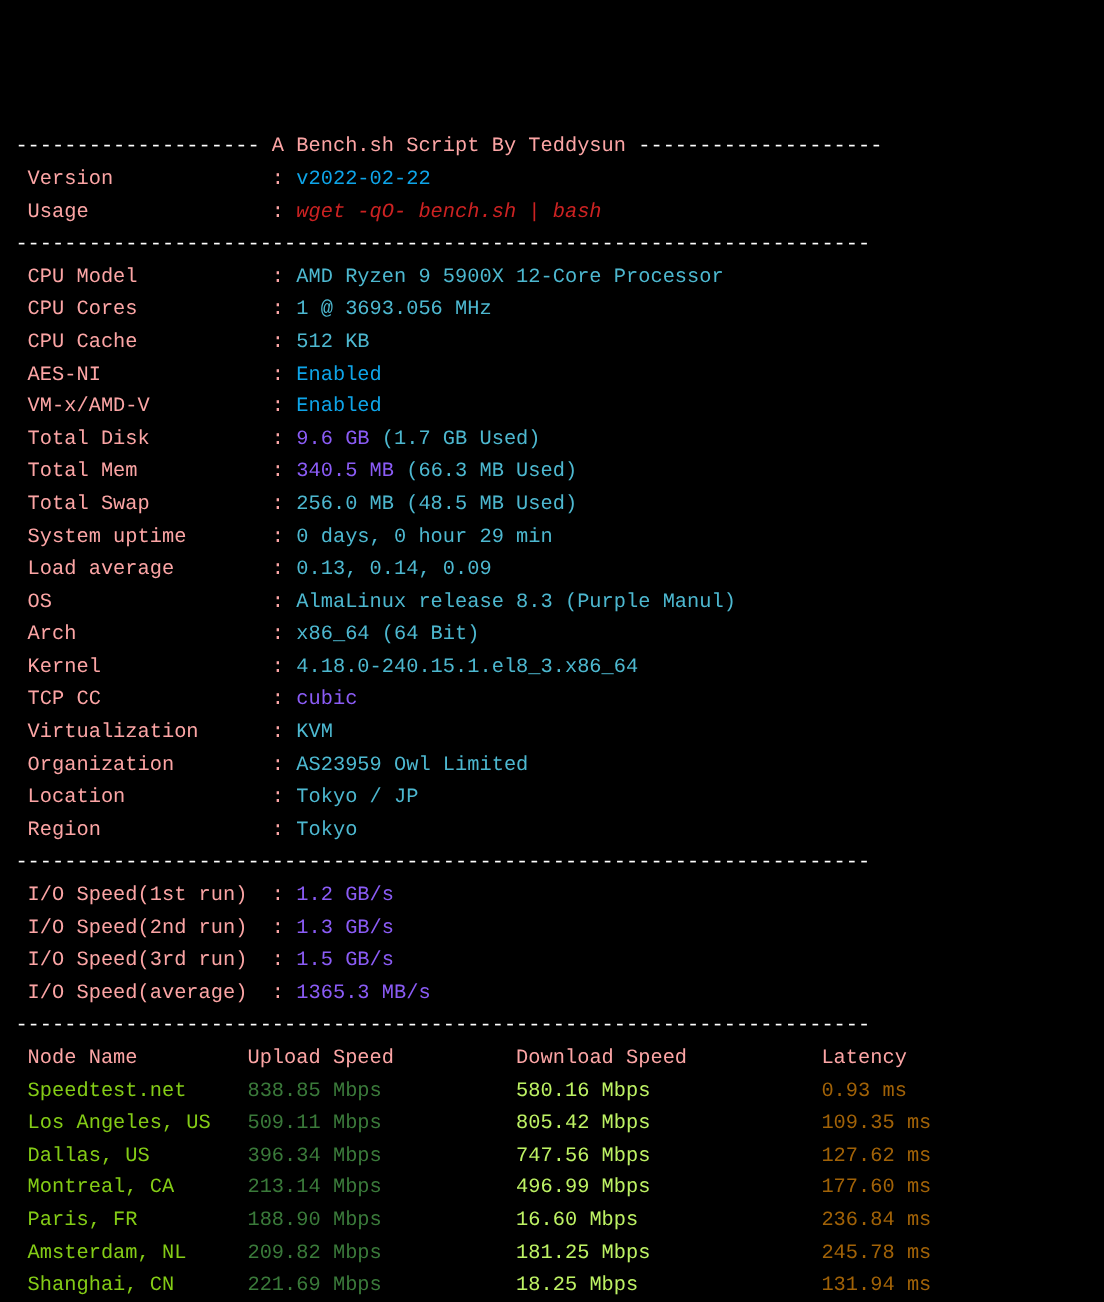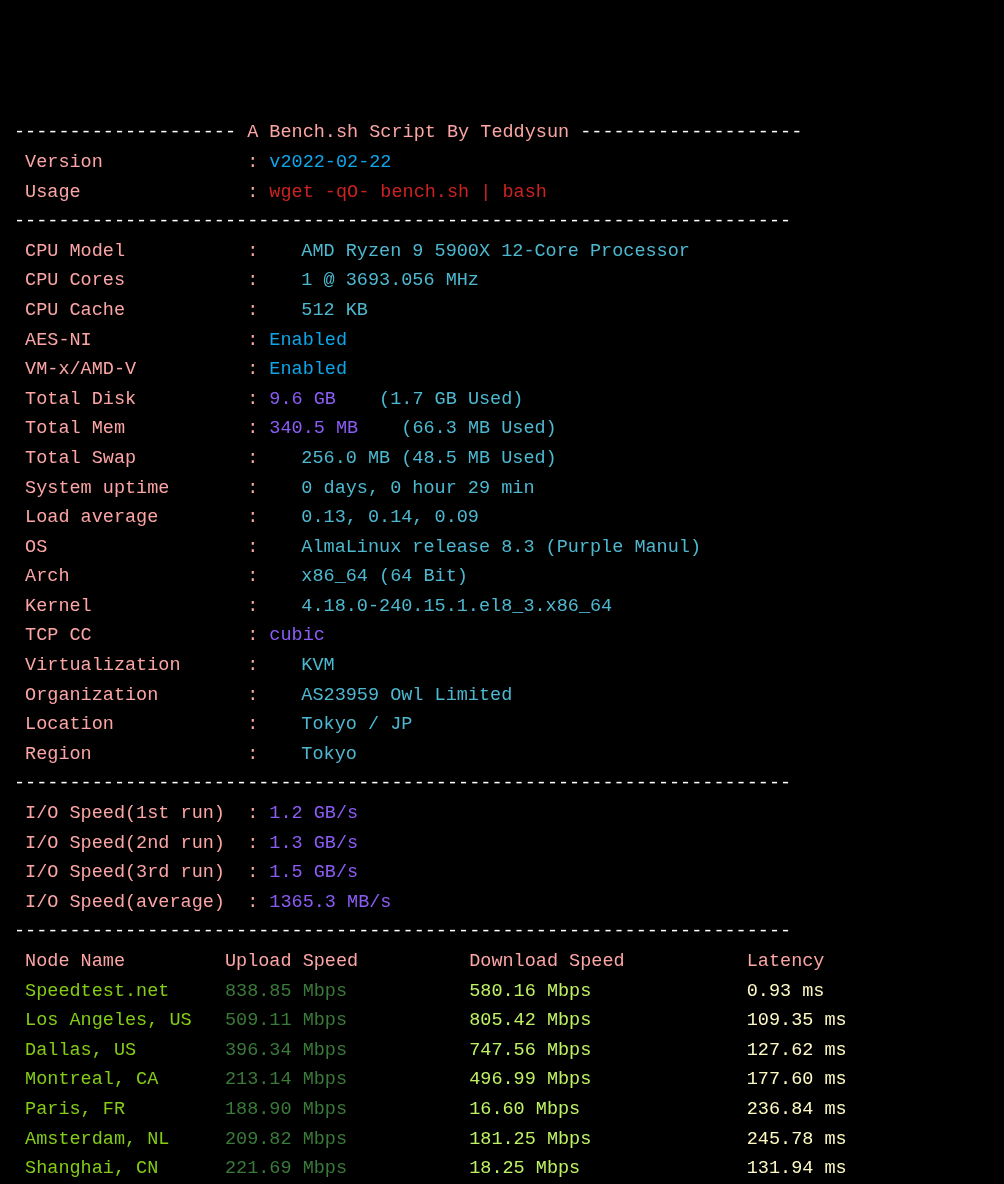--- a/index.html
+++ b/index.html
@@ -12,27 +12,27 @@
       color: #ffffff;
       font-family: 'Consolas', 'Monaco', 'Courier New', monospace;
       font-size: 18.5px;
       line-height: 1.6;
       padding: 0 14px;
       white-space: pre;
       width: 1004px;
     }
     .white { color: #fca5a5; }
     .green { color: #0ea5e9; }
-    .red { color: #cc2222; }
-    .cyan { color: #4db8d0; margin-left: 32px; }
+    .red { color: #cc2222; font-style: italic; }
+    .cyan { color: #4db8d0; }
     .yellow { color: #8b5cf6; }
     .yellow2 { color: #84cc16; }
     .darkgreen { color: #3a7a3a; text-align: center; }
     .darkred { color: #bef264; }
-    .teal { color: #fef9c3; }
+    .teal { color: #a16207; }
     .dashline { color: #ffffff; }
     .row { display: block; }
   </style>
 </head>
 <body>
 
 
 
 <div id="terminal"><span class="row"><span class="dashline">-------------------- </span><span class="white">A Bench.sh Script By Teddysun</span><span class="dashline"> --------------------</span></span><span class="row"><span class="white"> Version             : </span><span class="green">v2022-02-22</span></span><span class="row"><span class="white"> Usage               : </span><span class="red">wget -qO- bench.sh | bash</span></span><span class="row dashline">----------------------------------------------------------------------</span><span class="row"><span class="white"> CPU Model           : </span><span class="cyan">AMD Ryzen 9 5900X 12-Core Processor</span></span><span class="row"><span class="white"> CPU Cores           : </span><span class="cyan">1 @ 3693.056 MHz</span></span><span class="row"><span class="white"> CPU Cache           : </span><span class="cyan">512 KB</span></span><span class="row"><span class="white"> AES-NI              : </span><span class="green">Enabled</span></span><span class="row"><span class="white"> VM-x/AMD-V          : </span><span class="green">Enabled</span></span><span class="row"><span class="white"> Total Disk          : </span><span class="yellow">9.6 GB</span><span class="cyan"> (1.7 GB Used)</span></span><span class="row"><span class="white"> Total Mem           : </span><span class="yellow">340.5 MB</span><span class="cyan"> (66.3 MB Used)</span></span><span class="row"><span class="white"> Total Swap          : </span><span class="cyan">256.0 MB (48.5 MB Used)</span></span><span class="row"><span class="white"> System uptime       : </span><span class="cyan">0 days, 0 hour 29 min</span></span><span class="row"><span class="white"> Load average        : </span><span class="cyan">0.13, 0.14, 0.09</span></span><span class="row"><span class="white"> OS                  : </span><span class="cyan">AlmaLinux release 8.3 (Purple Manul)</span></span><span class="row"><span class="white"> Arch                : </span><span class="cyan">x86_64 (64 Bit)</span></span><span class="row"><span class="white"> Kernel              : </span><span class="cyan">4.18.0-240.15.1.el8_3.x86_64</span></span><span class="row"><span class="white"> TCP CC              : </span><span class="yellow">cubic</span></span><span class="row"><span class="white"> Virtualization      : </span><span class="cyan">KVM</span></span><span class="row"><span class="white"> Organization        : </span><span class="cyan">AS23959 Owl Limited</span></span><span class="row"><span class="white"> Location            : </span><span class="cyan">Tokyo / JP</span></span><span class="row"><span class="white"> Region              : </span><span class="cyan">Tokyo</span></span><span class="row dashline">----------------------------------------------------------------------</span><span class="row"><span class="white"> I/O Speed(1st run)  : </span><span class="yellow">1.2 GB/s</span></span><span class="row"><span class="white"> I/O Speed(2nd run)  : </span><span class="yellow">1.3 GB/s</span></span><span class="row"><span class="white"> I/O Speed(3rd run)  : </span><span class="yellow">1.5 GB/s</span></span><span class="row"><span class="white"> I/O Speed(average)  : </span><span class="yellow">1365.3 MB/s</span></span><span class="row dashline">----------------------------------------------------------------------</span><span class="row"><span class="white"> Node Name         </span><span class="white">Upload Speed          </span><span class="white">Download Speed           </span><span class="white">Latency</span></span><span class="row"><span class="yellow2"> Speedtest.net     </span><span class="darkgreen">838.85 Mbps           </span><span class="darkred">580.16 Mbps              </span><span class="teal">0.93 ms</span></span><span class="row"><span class="yellow2"> Los Angeles, US   </span><span class="darkgreen">509.11 Mbps           </span><span class="darkred">805.42 Mbps              </span><span class="teal">109.35 ms</span></span><span class="row"><span class="yellow2"> Dallas, US        </span><span class="darkgreen">396.34 Mbps           </span><span class="darkred">747.56 Mbps              </span><span class="teal">127.62 ms</span></span><span class="row"><span class="yellow2"> Montreal, CA      </span><span class="darkgreen">213.14 Mbps           </span><span class="darkred">496.99 Mbps              </span><span class="teal">177.60 ms</span></span><span class="row"><span class="yellow2"> Paris, FR         </span><span class="darkgreen">188.90 Mbps           </span><span class="darkred">16.60 Mbps               </span><span class="teal">236.84 ms</span></span><span class="row"><span class="yellow2"> Amsterdam, NL     </span><span class="darkgreen">209.82 Mbps           </span><span class="darkred">181.25 Mbps              </span><span class="teal">245.78 ms</span></span><span class="row"><span class="yellow2"> Shanghai, CN      </span><span class="darkgreen">221.69 Mbps           </span><span class="darkred">18.25 Mbps               </span><span class="teal">131.94 ms</span></span><span class="row"></span></div>
 

